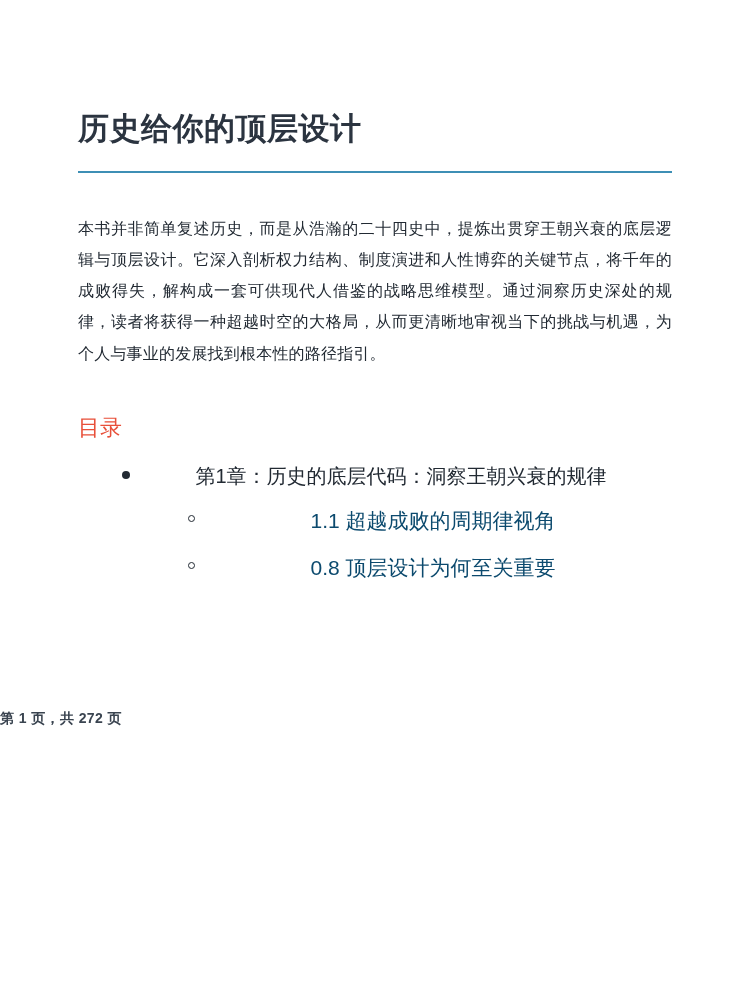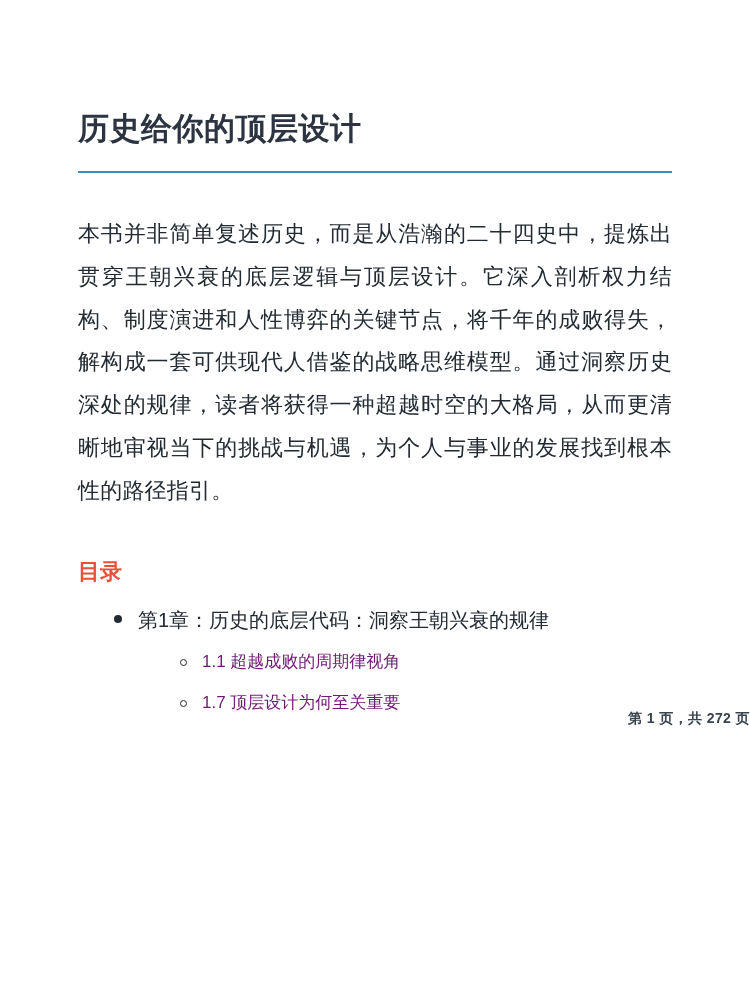--- a/index.html
+++ b/index.html
@@ -41,39 +41,40 @@
 
   .section-heading {
     font-size: 22px;
     font-weight: bold;
     color: #e8503a;
     margin: 0 0 20px 0;
     line-height: 1.3;
   }
 
   .abstract-text {
-    font-size: 22px;
+    font-size: 16px;
     line-height: 1.95;
     color: #222a33;
     margin: 0 0 44px 0;
     text-align: justify;
     letter-spacing: 0.2px;
   }
 
   .toc-heading {
     font-size: 22px;
-    font-weight: bold;
+    font-weight: normal;
     color: #e8503a;
     margin: 0 0 16px 0;
   }
 
   ul.toc-list {
     list-style: none;
-    margin: 8px;
+    margin: 16px;
     padding: 0 0 0 24px;
+    text-align: center;
   }
 
   li.toc-chapter {
     position: relative;
     font-size: 20px;
     line-height: 1.75;
     color: #222a33;
     padding-left: 28px;
     margin-bottom: 6px;
   }
@@ -87,43 +88,43 @@
     border-radius: 50%;
   }
 
   ul.toc-sublist {
     list-style: none;
     margin: 10px 0 0 0;
     padding: 0 0 0 38px;
   }
   li.toc-section {
     position: relative;
-    font-size: 17px;
+    font-size: 21px;
     line-height: 1.6;
-    color: #701a75;
+    color: #0c4a6e;
     padding-left: 26px;
     margin-bottom: 14px;
   }
   li.toc-section > .hollow-bullet {
     position: absolute;
     left: 4px;
     top: 11px;
     width: 7px;
     height: 7px;
     border: 1.5px solid #222a33;
     border-radius: 50%;
     box-sizing: border-box;
   }
 
   .page-footer {
     position: absolute;
     left: 0;
     right: 0;
     bottom: 28px;
-    text-align: right;
+    text-align: left;
     font-size: 14px;
     font-weight: bold;
     color: #3a4450;
     letter-spacing: 0.4px;
   }
 </style>
 </head>
 <body>
 
 <div class="page">
@@ -139,21 +140,21 @@
     <li class="toc-chapter">
       <span class="bullet"></span>
       <span>第1章：历史的底层代码：洞察王朝兴衰的规律</span>
       <ul class="toc-sublist">
         <li class="toc-section">
           <span class="hollow-bullet"></span>
           <span>1.1 超越成败的周期律视角</span>
         </li>
         <li class="toc-section">
           <span class="hollow-bullet"></span>
-          <span>1.7 顶层设计为何至关重要</span>
+          <span>0.8 顶层设计为何至关重要</span>
         </li>
       </ul>
     </li>
   </ul>
 
   <div class="page-footer">第 1 页，共 272 页</div>
 
 </div>
 
 </body></html>

